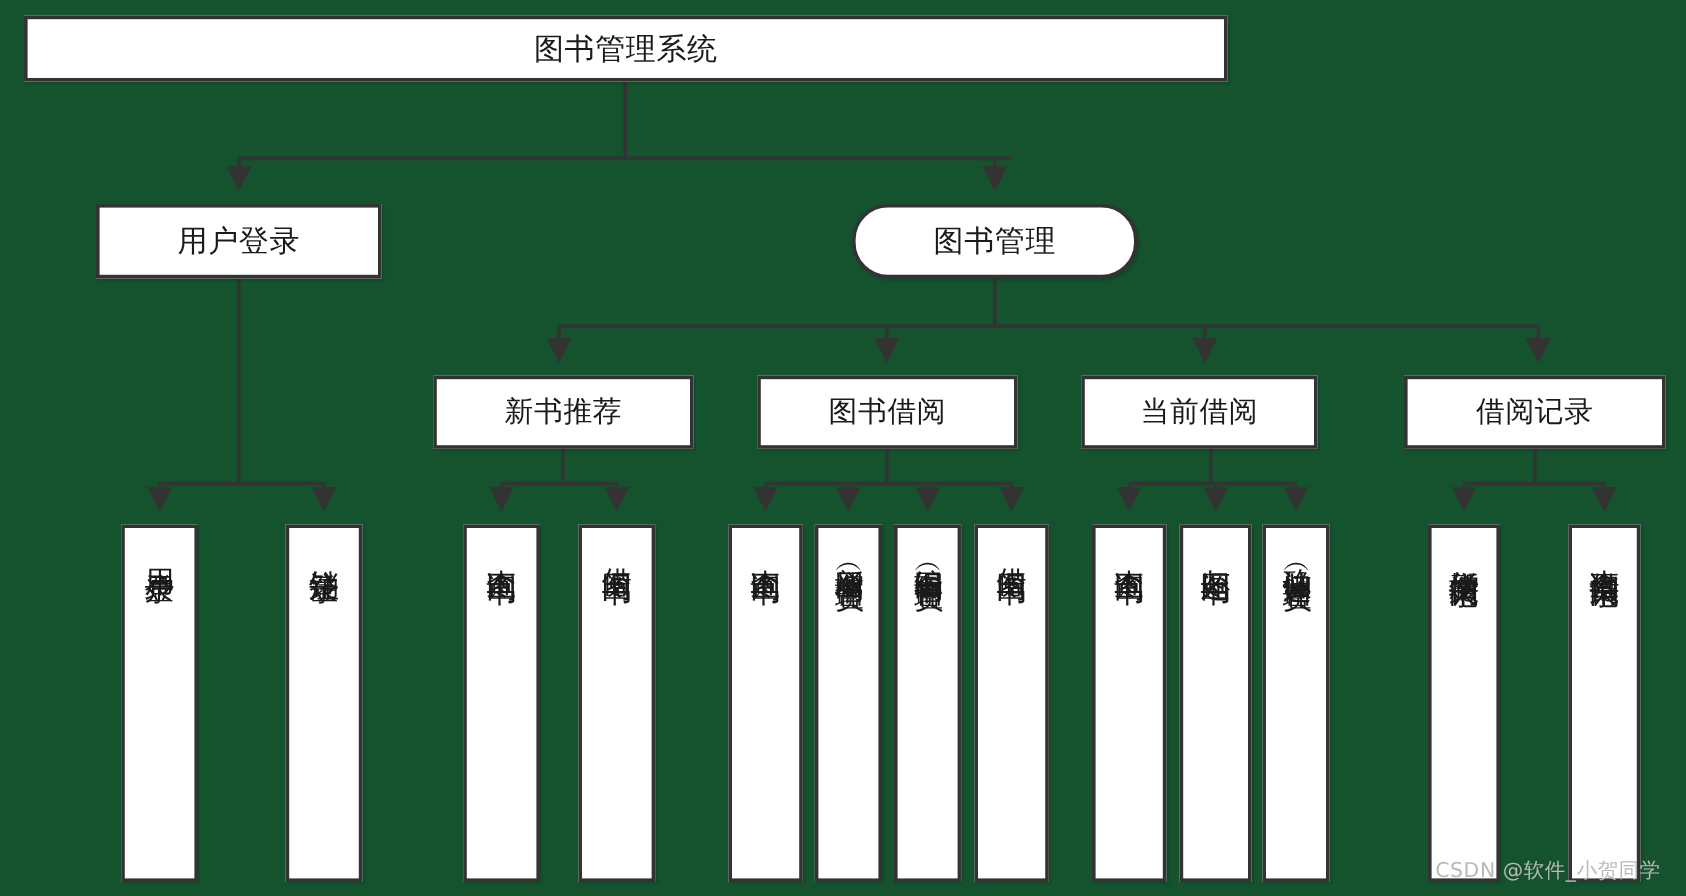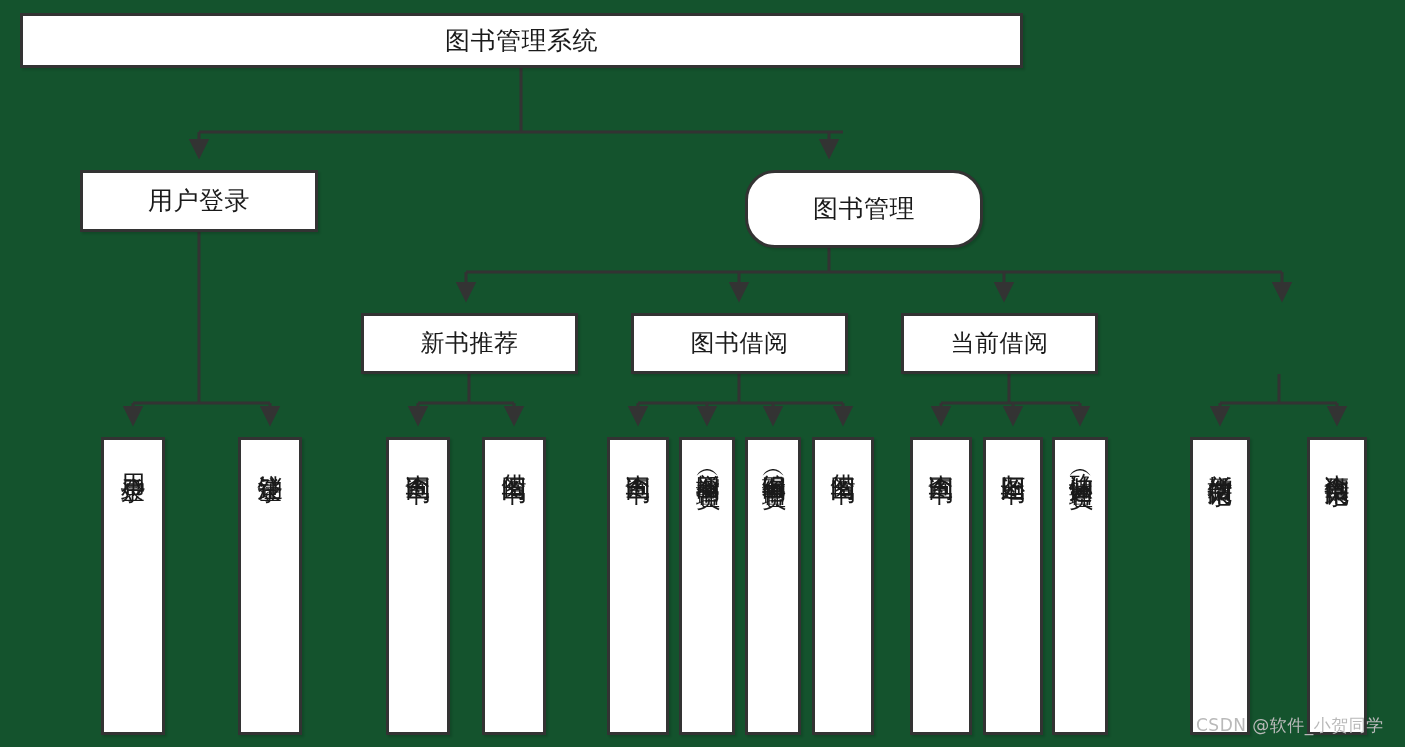--- a/index.html
+++ b/index.html
@@ -132,33 +132,36 @@
     </g>
   </svg>
 
   <div class="node root" style="left:20px; top:13px; width:1003px; height:55px;">
     <span class="node-label">图书管理系统</span>
   </div>
 
   <div class="node mid" style="left:80px; top:170px; width:238px; height:62px;">
     <span class="node-label">用户登录</span>
   </div>
-  <div class="node mid" style="left:745px; top:170px; width:238px; height:78px;border-radius:30px;">
+  <div class="node mid" style="left:710px; top:170px; width:238px; height:62px;border-radius:30px;">
     <span class="node-label">图书管理</span>
   </div>
 
   <div class="node sub" style="left:631px; top:313px; width:217px; height:61px;">
     <span class="node-label">图书借阅</span>
   </div>
   <div class="node sub" style="left:361px; top:313px; width:217px; height:61px;">
     <span class="node-label">新书推荐</span>
   </div>
   <div class="node sub" style="left:901px; top:313px; width:197px; height:61px;">
     <span class="node-label">当前借阅</span>
   </div>
+  <div class="node sub" style="left:1170px; top:313px; width:218px; height:61px;">
+    <span class="node-label">借阅记录</span>
+  </div>
 
   <div class="node leaf" style="left:101px; top:437px; width:64px; height:298px;">
     <span class="node-label">用户登录</span>
   </div>
   <div class="node leaf" style="left:238px; top:437px; width:64px; height:298px;">
     <span class="node-label">注销登录</span>
   </div>
 
   <div class="node leaf" style="left:386px; top:437px; width:64px; height:298px;">
     <span class="node-label">查询图书</span>

